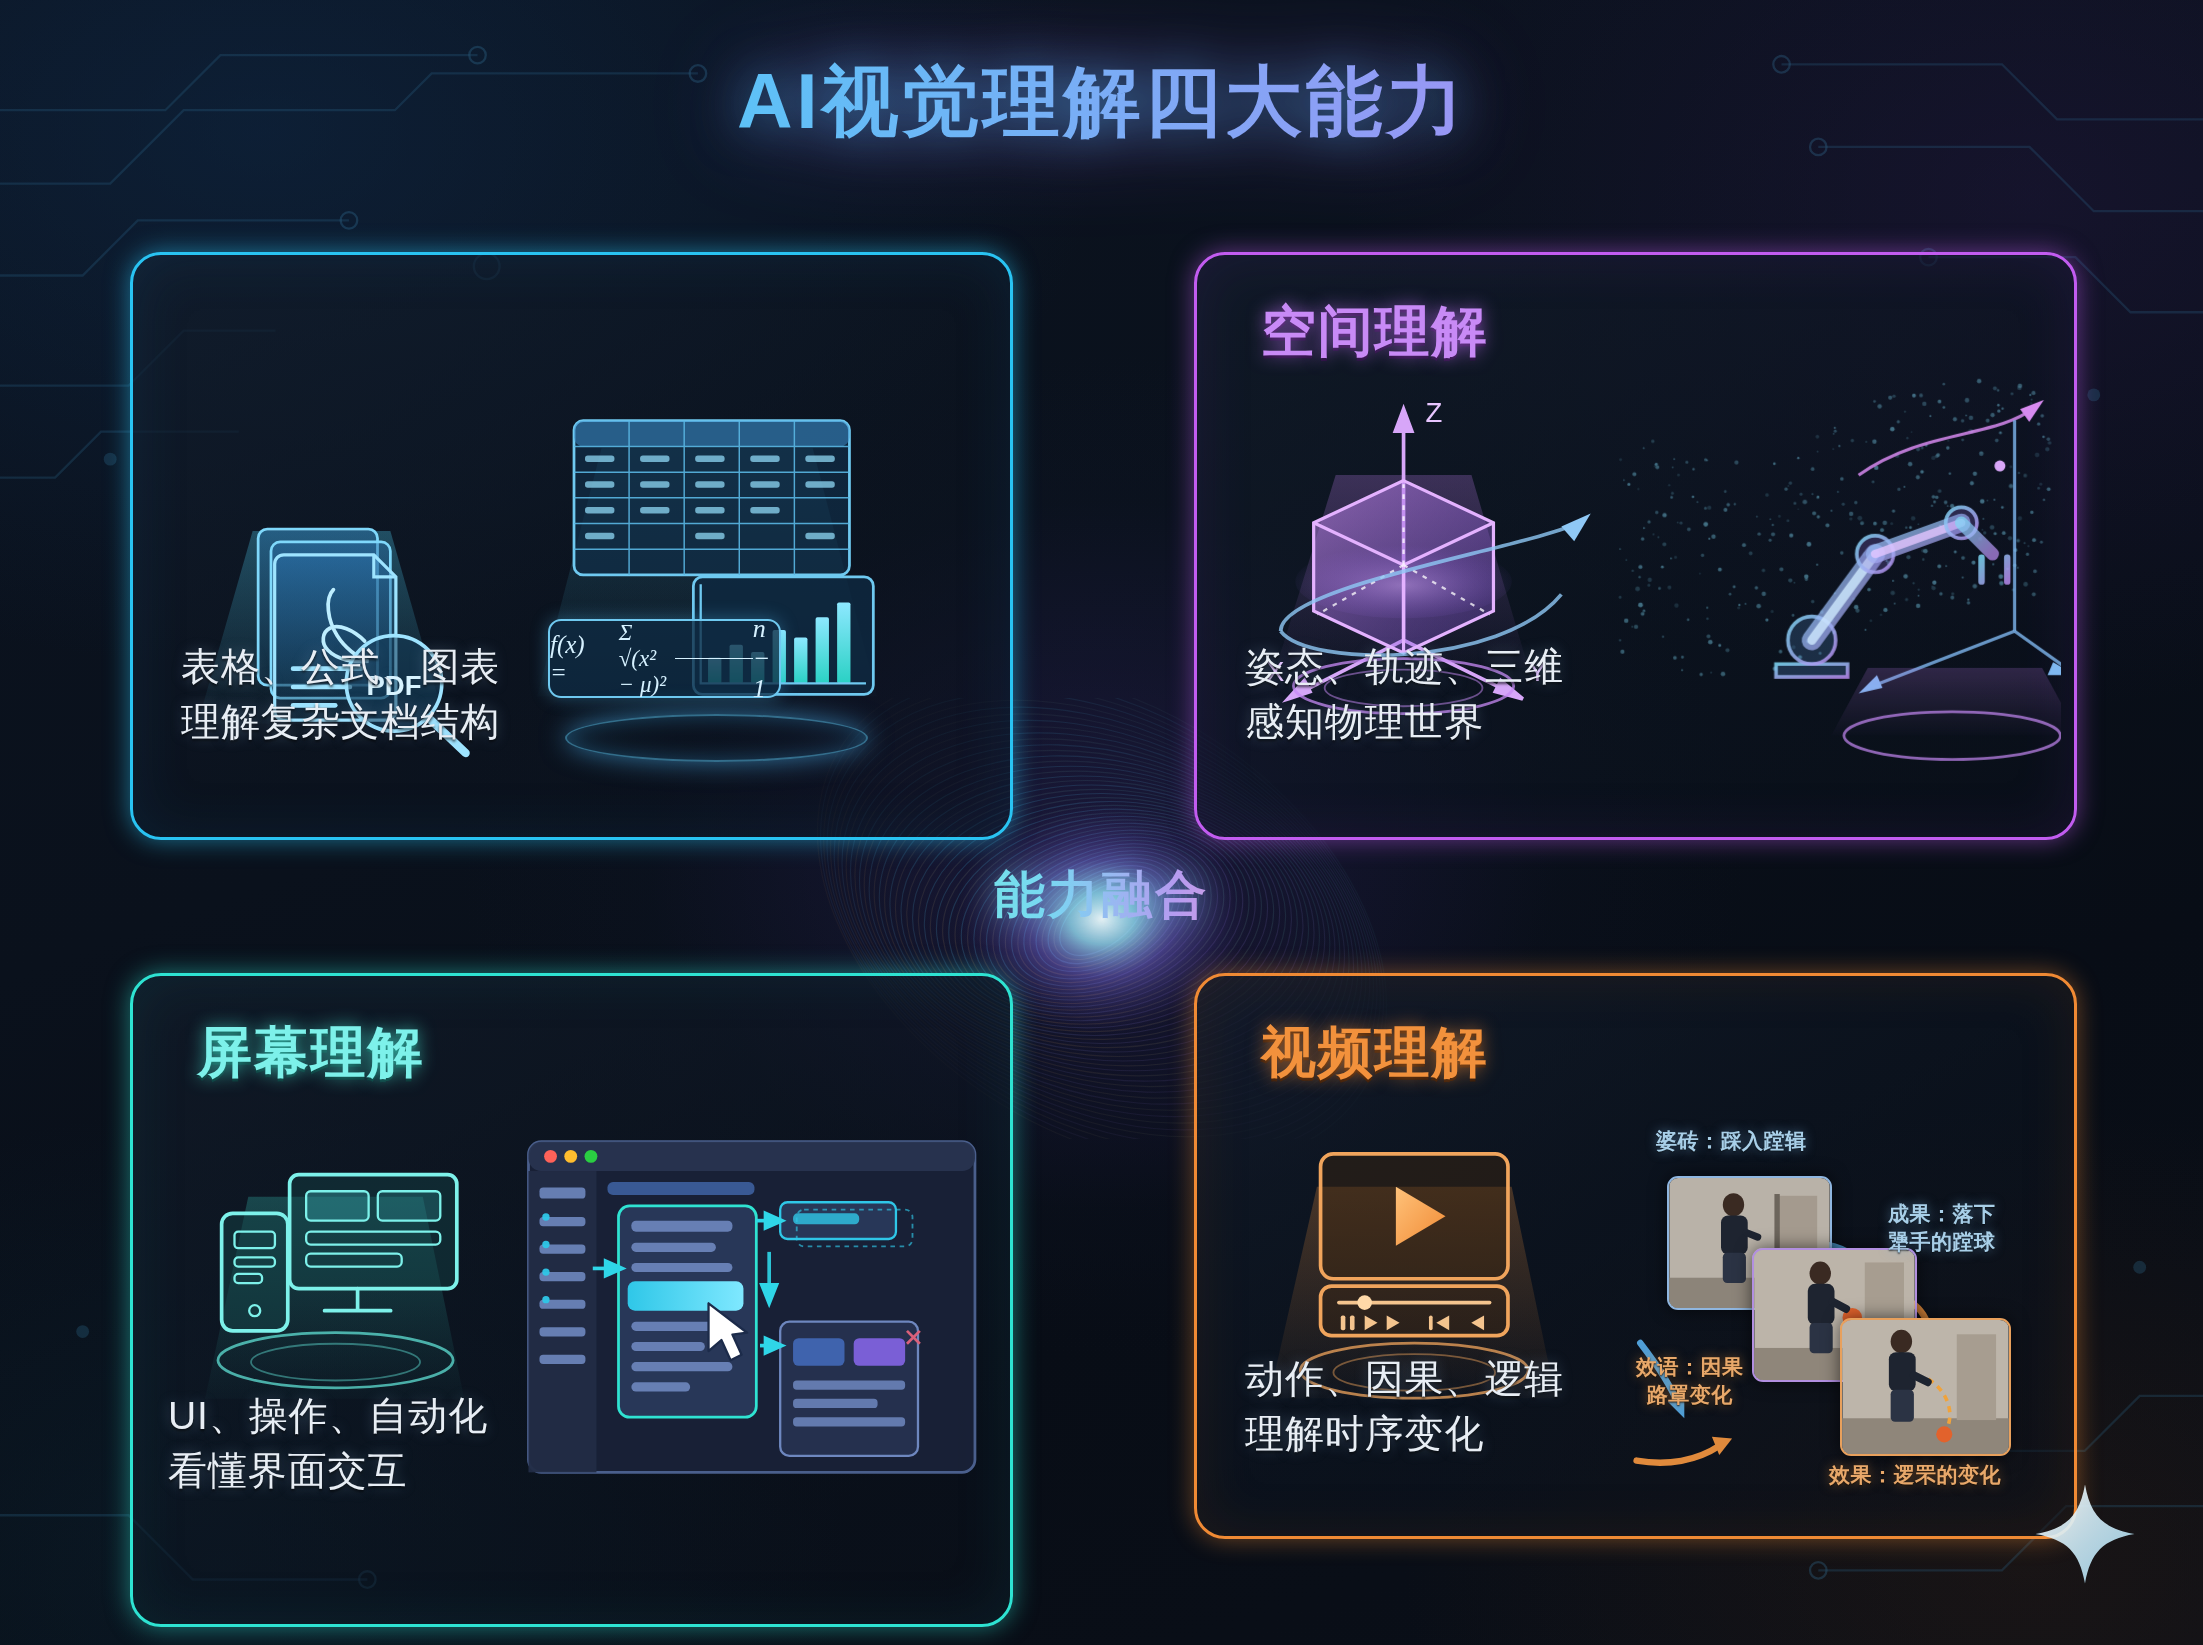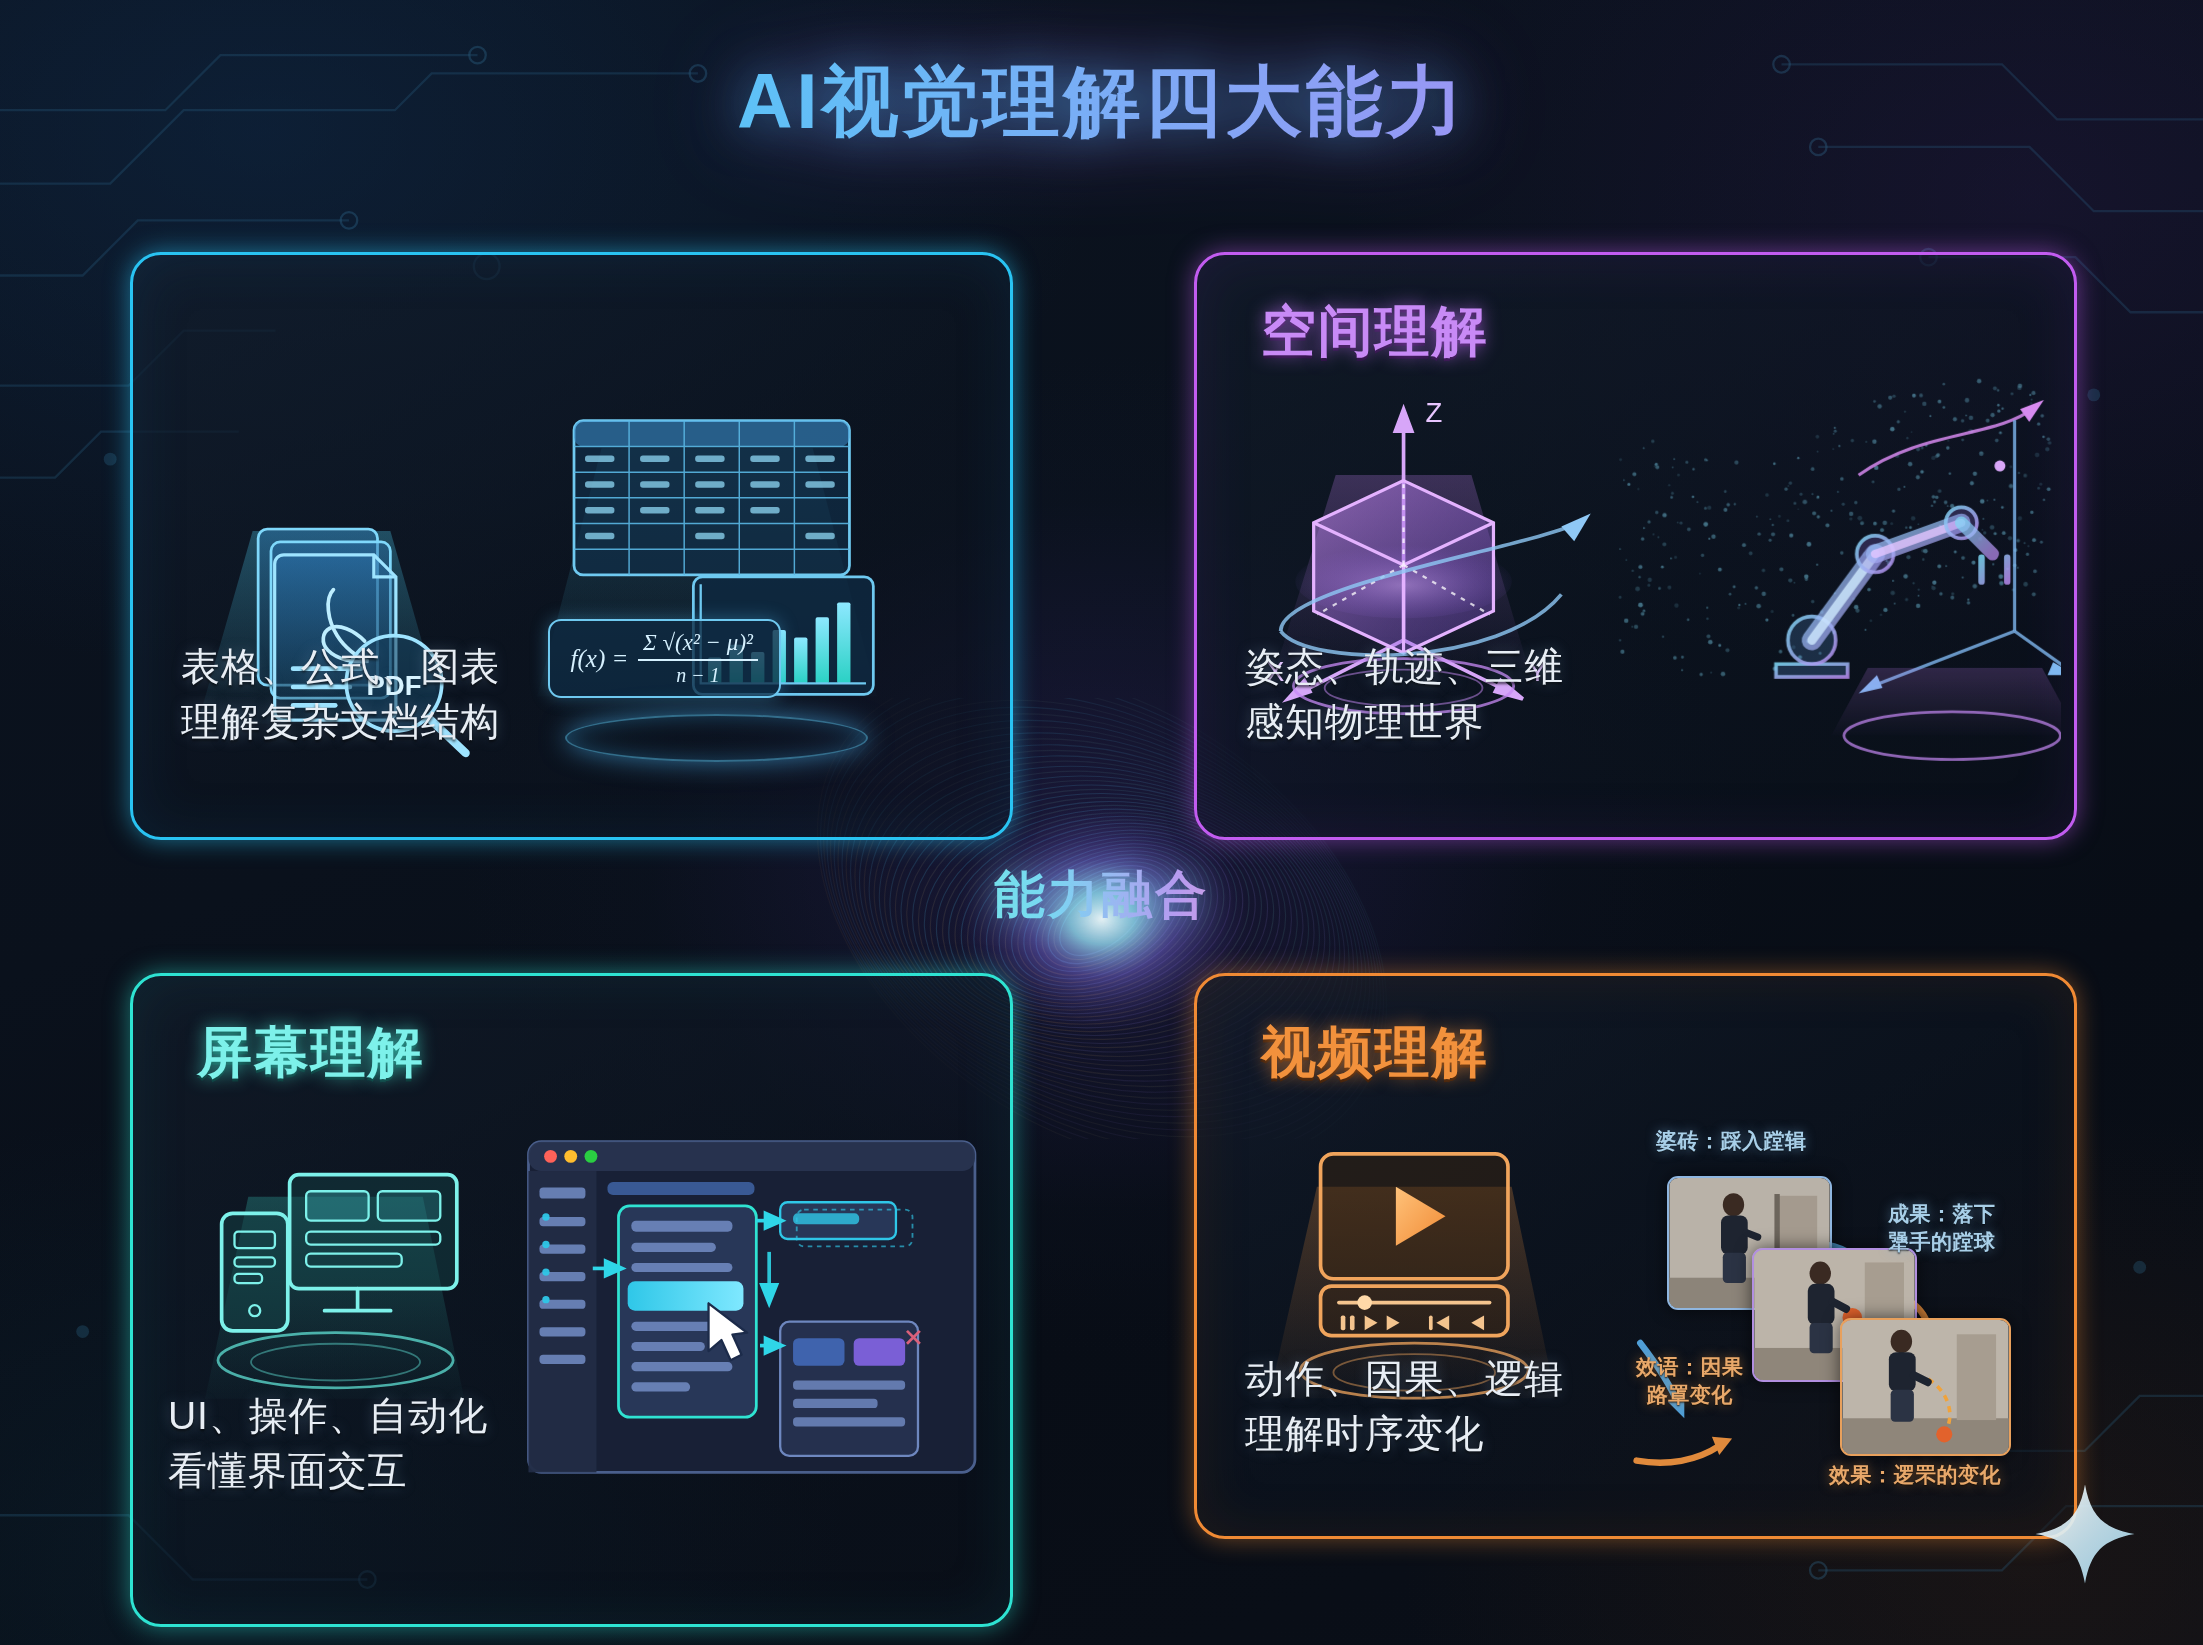--- a/index.html
+++ b/index.html
@@ -343,24 +343,24 @@
           <rect x="726.5714285714286" y="228" width="14.525714285714285" height="88" rx="2" fill="url(#barG)"></rect>
           <path d="M578 208 V316 H758" stroke="#6fc9f0" stroke-width="2.5" fill="none"></path>
         </g>
     </svg>
 
     <div class="illu" style="left:415px; top:364px; width:233px; height:79px; border:2.8px solid #6fc9f0; border-radius:13px;
                 background:rgba(14,42,66,0.78); box-shadow:0 0 16.5px rgba(80,190,240,0.35);
                 display:flex; align-items:center; justify-content:center; gap:9.2px; color:#d6f1ff;
                 font-family:'Liberation Serif', serif; font-style:italic; font-size:25px;">
       <span>f(x) =</span>
-      <span style="display:inline-flex; flex-direction:column; align-items:center; font-style:italic;">
+      <span style="display:inline-flex; flex-direction:row; align-items:center; font-style:italic;">
         <span style="font-size:23px; padding:0 5.5px;">Σ √(x² − μ)²</span>
         <span style="display:block; width:100%; height:1.8px; background:#d6f1ff; margin:2.8px 0;"></span>
-        <span style="font-size:20px;">n − 1</span>
+        <span style="font-size:26px;">n − 1</span>
       </span>
     </div>
 
     <div class="holo-base" style="left:432px; top:459px; width:303px; height:48px; border-color:rgba(90,200,245,0.5);"></div>
 
     <p class="card-caption in-card" id="cap-doc-inner" style="left:48px; top:384px; white-space:pre-line;">表格、公式、图表
 理解复杂文档结构</p>
   </div>
 
   <div class="card" id="card-spatial">

